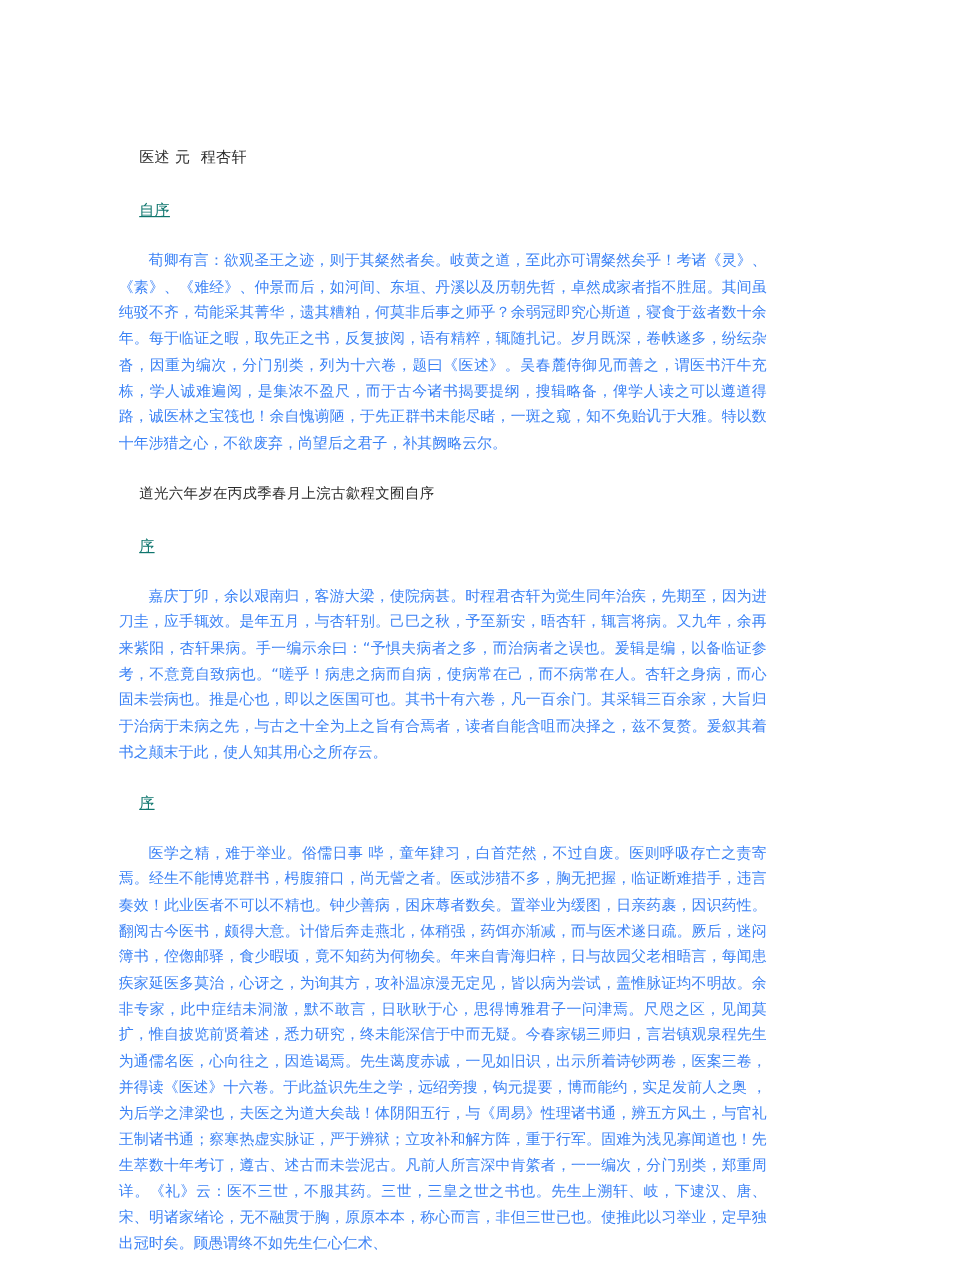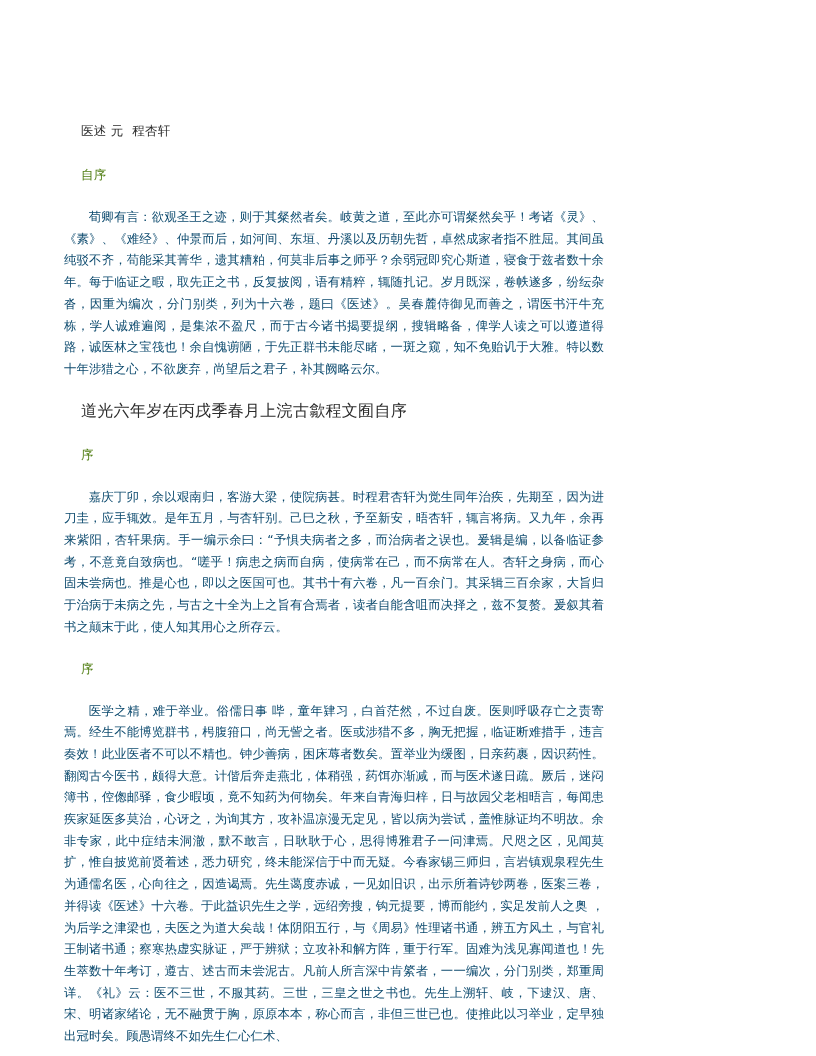--- a/index.html
+++ b/index.html
@@ -12,55 +12,56 @@
     height: 1056px;
     overflow: hidden;
     font-family: "DejaVu Sans", "Liberation Sans", sans-serif;
   }
   .page {
     position: relative;
     width: 816px;
     height: 1056px;
     background: #ffffff;
     box-sizing: border-box;
-    padding: 120px 134px 0 64px;
+    padding: 120px 134px 0 99px;
   }
   .doc-body {
     width: 540px;
   }
   .doc-title {
     font-size: 12.5px;
     line-height: 22px;
     color: #2b2b2b;
     text-indent: 17px;
     margin: 0 0 22px 0;
     letter-spacing: 0.3px;
     white-space: pre;
   }
   .section-heading {
     font-size: 12.5px;
     line-height: 22px;
-    color: #4d7c0f;
+    color: #0f766e;
     text-indent: 17px;
     margin: 0 0 20px 0;
     letter-spacing: 0.3px;
+    text-decoration: underline;
   }
   .para {
     font-size: 12.4px;
     line-height: 21.7px;
-    color: #0c4a6e;
+    color: #3b82f6;
     text-align: justify;
     text-justify: inter-ideograph;
     text-indent: 24.8px;
     margin: 0 0 20px 0;
     letter-spacing: 0.05px;
     word-break: break-all;
   }
   .signature {
-    font-size: 16px;
+    font-size: 12px;
     line-height: 22px;
     color: #2b2b2b;
     text-indent: 17px;
     margin: 14px 0 22px 0;
     letter-spacing: 0.3px;
   }
   .para-last {
     margin-bottom: 0;
   }
 </style>

